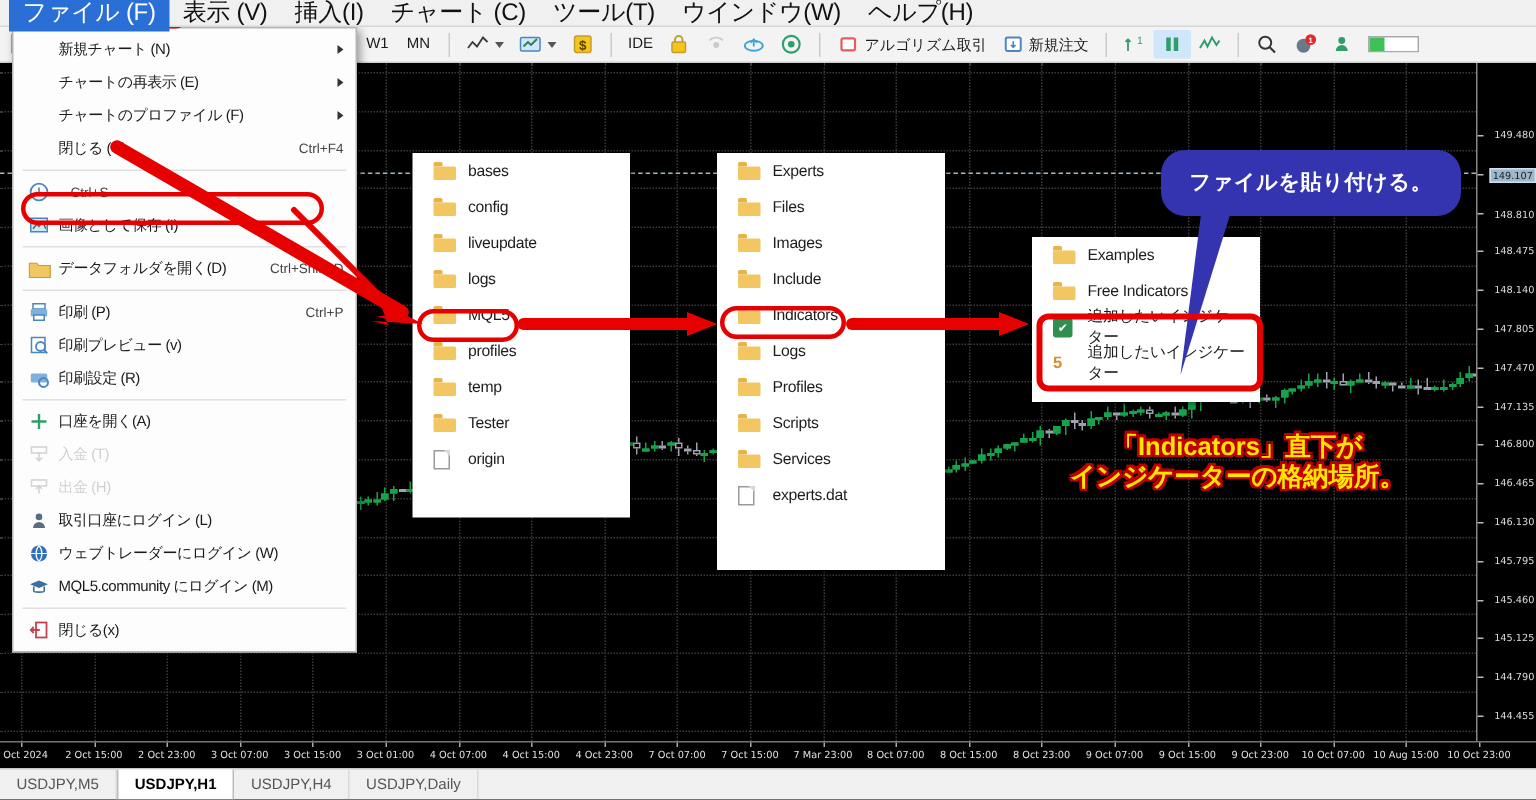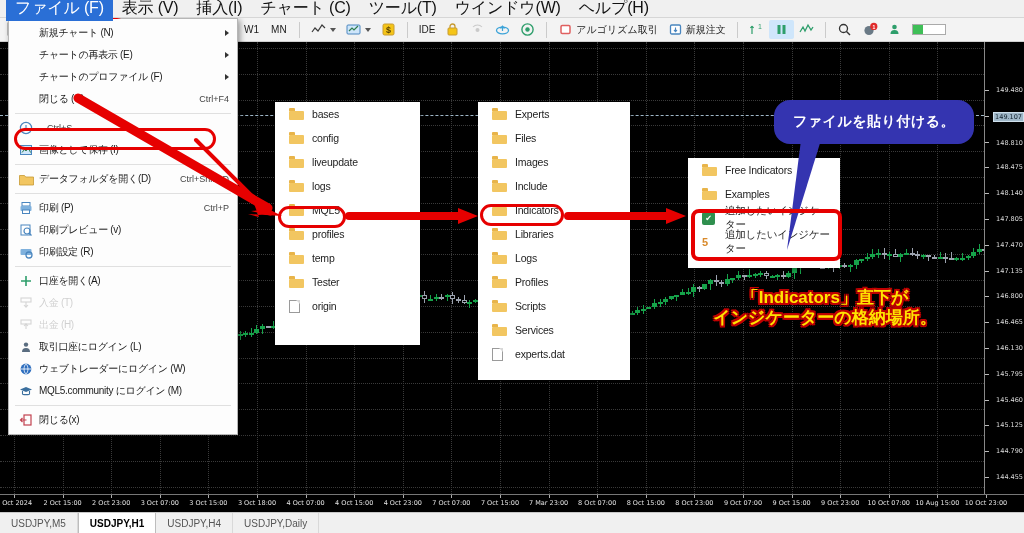--- a/index.html
+++ b/index.html
@@ -1003,21 +1003,21 @@
       <div class="tlabel" style="left: 14px;">2 Oct 2024</div>
       <div class="ttick" style="left: 62.6px;"></div>
       <div class="tlabel" style="left: 62.6px;">2 Oct 15:00</div>
       <div class="ttick" style="left: 111.2px;"></div>
       <div class="tlabel" style="left: 111.2px;">2 Oct 23:00</div>
       <div class="ttick" style="left: 159.8px;"></div>
       <div class="tlabel" style="left: 159.8px;">3 Oct 07:00</div>
       <div class="ttick" style="left: 208.4px;"></div>
       <div class="tlabel" style="left: 208.4px;">3 Oct 15:00</div>
       <div class="ttick" style="left: 257px;"></div>
-      <div class="tlabel" style="left: 257px;">3 Oct 18:00</div>
+      <div class="tlabel" style="left: 257px;">3 Oct 01:00</div>
       <div class="ttick" style="left: 305.6px;"></div>
       <div class="tlabel" style="left: 305.6px;">4 Oct 07:00</div>
       <div class="ttick" style="left: 354.2px;"></div>
       <div class="tlabel" style="left: 354.2px;">4 Oct 15:00</div>
       <div class="ttick" style="left: 402.8px;"></div>
       <div class="tlabel" style="left: 402.8px;">4 Oct 23:00</div>
       <div class="ttick" style="left: 451.4px;"></div>
       <div class="tlabel" style="left: 451.4px;">7 Oct 07:00</div>
       <div class="ttick" style="left: 500px;"></div>
       <div class="tlabel" style="left: 500px;">7 Oct 15:00</div>
@@ -1489,29 +1489,20 @@
         </span>
         <span>Indicators</span>
       </div>
       <div class="row">
         <span class="ico">
           <span class="folder">
             <span class="tabf"></span>
             <span class="body"></span>
           </span>
         </span>
-        <span>Libraries</span>
-      </div>
-      <div class="row">
-        <span class="ico">
-          <span class="folder">
-            <span class="tabf"></span>
-            <span class="body"></span>
-          </span>
-        </span>
         <span>Logs</span>
       </div>
       <div class="row">
         <span class="ico">
           <span class="folder">
             <span class="tabf"></span>
             <span class="body"></span>
           </span>
         </span>
         <span>Profiles</span>
@@ -1542,30 +1533,30 @@
       </div>
     </div>
   <div class="panel" id="panel3" style="left:688px; top:158px; width:152px; height:110px;">
       <div class="row">
         <span class="ico">
           <span class="folder">
             <span class="tabf"></span>
             <span class="body"></span>
           </span>
         </span>
+        <span>Examples</span>
+      </div>
+      <div class="row">
+        <span class="ico">
+          <span class="folder">
+            <span class="tabf"></span>
+            <span class="body"></span>
+          </span>
+        </span>
         <span>Free Indicators</span>
-      </div>
-      <div class="row">
-        <span class="ico">
-          <span class="folder">
-            <span class="tabf"></span>
-            <span class="body"></span>
-          </span>
-        </span>
-        <span>Examples</span>
       </div>
       <div class="row">
         <span class="ico">
           <span class="ex5">✔</span>
         </span>
         <span>追加したいインジケーター</span>
       </div>
       <div class="row">
         <span class="ico">
           <span class="mq5">5</span>

